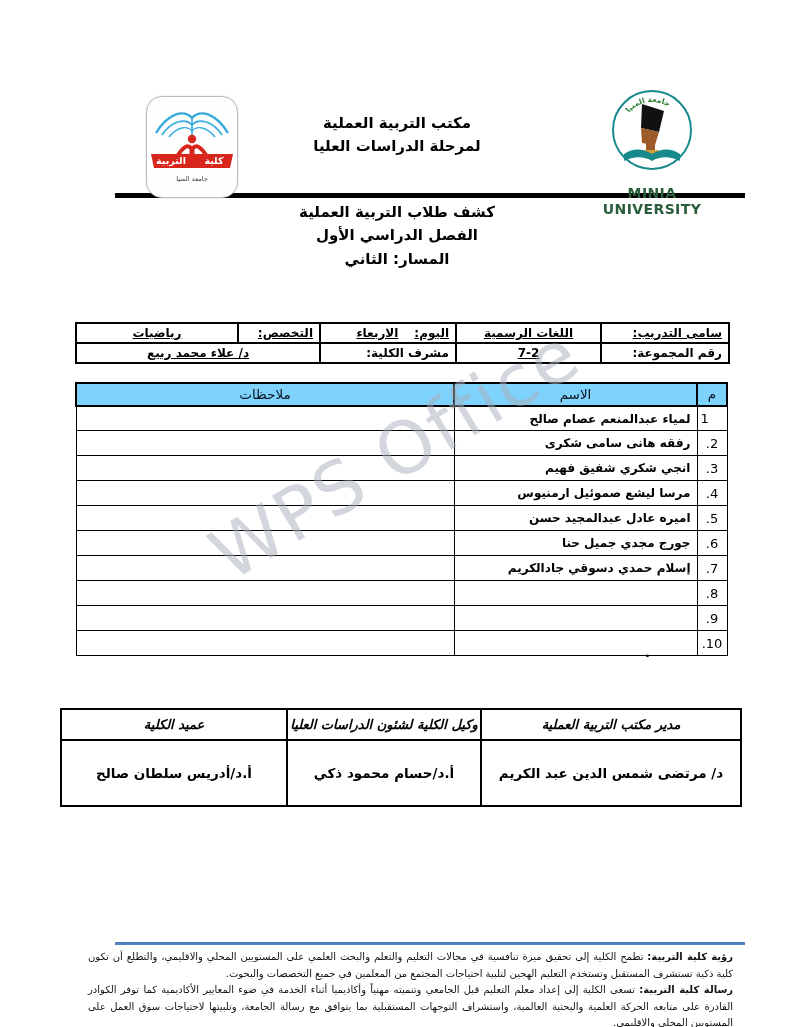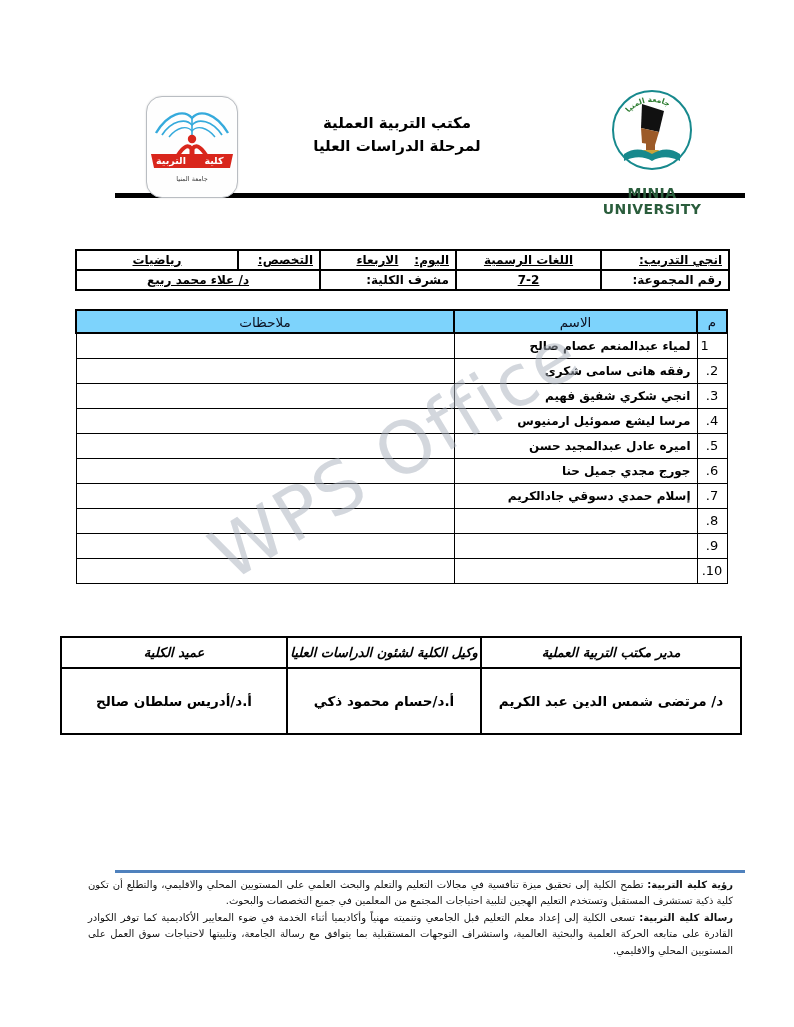--- a/index.html
+++ b/index.html
@@ -120,32 +120,37 @@
     <div class="minia-caption">MINIA UNIVERSITY</div>
   </div>
 
   <div class="hdr-center" dir="rtl">
     <div class="line">مكتب التربية العملية</div>
     <div class="line">لمرحلة الدراسات العليا</div>
   </div>
 
   <div class="rule-double"></div>
 
+  <div class="title-block" dir="rtl">
+    <div class="line">كشف طلاب التربية العملية</div>
+    <div class="line">الفصل الدراسي الأول</div>
+    <div class="line">المسار: الثاني</div>
+  </div>
 
   <table class="info-table">
     <colgroup>
         <col style="width:128px">
         <col style="width:145px">
         <col style="width:136px">
         <col style="width:82px">
         <col style="width:162px">
       </colgroup>
     <tbody>
         <tr>
-      <td><span class="u">انجي التدريب:</span></td>
+      <td><span class="u">سامى التدريب:</span></td>
       <td class="t-center"><span class="u">اللغات الرسمية</span></td>
       <td>
         <span class="cell-flex">
               <span class="u">اليوم:</span>
               <span class="u">الاربعاء</span>
             </span>
       </td>
       <td><span class="u">التخصص:</span></td>
       <td class="t-center"><span class="u">رياضيات</span></td>
     </tr>

